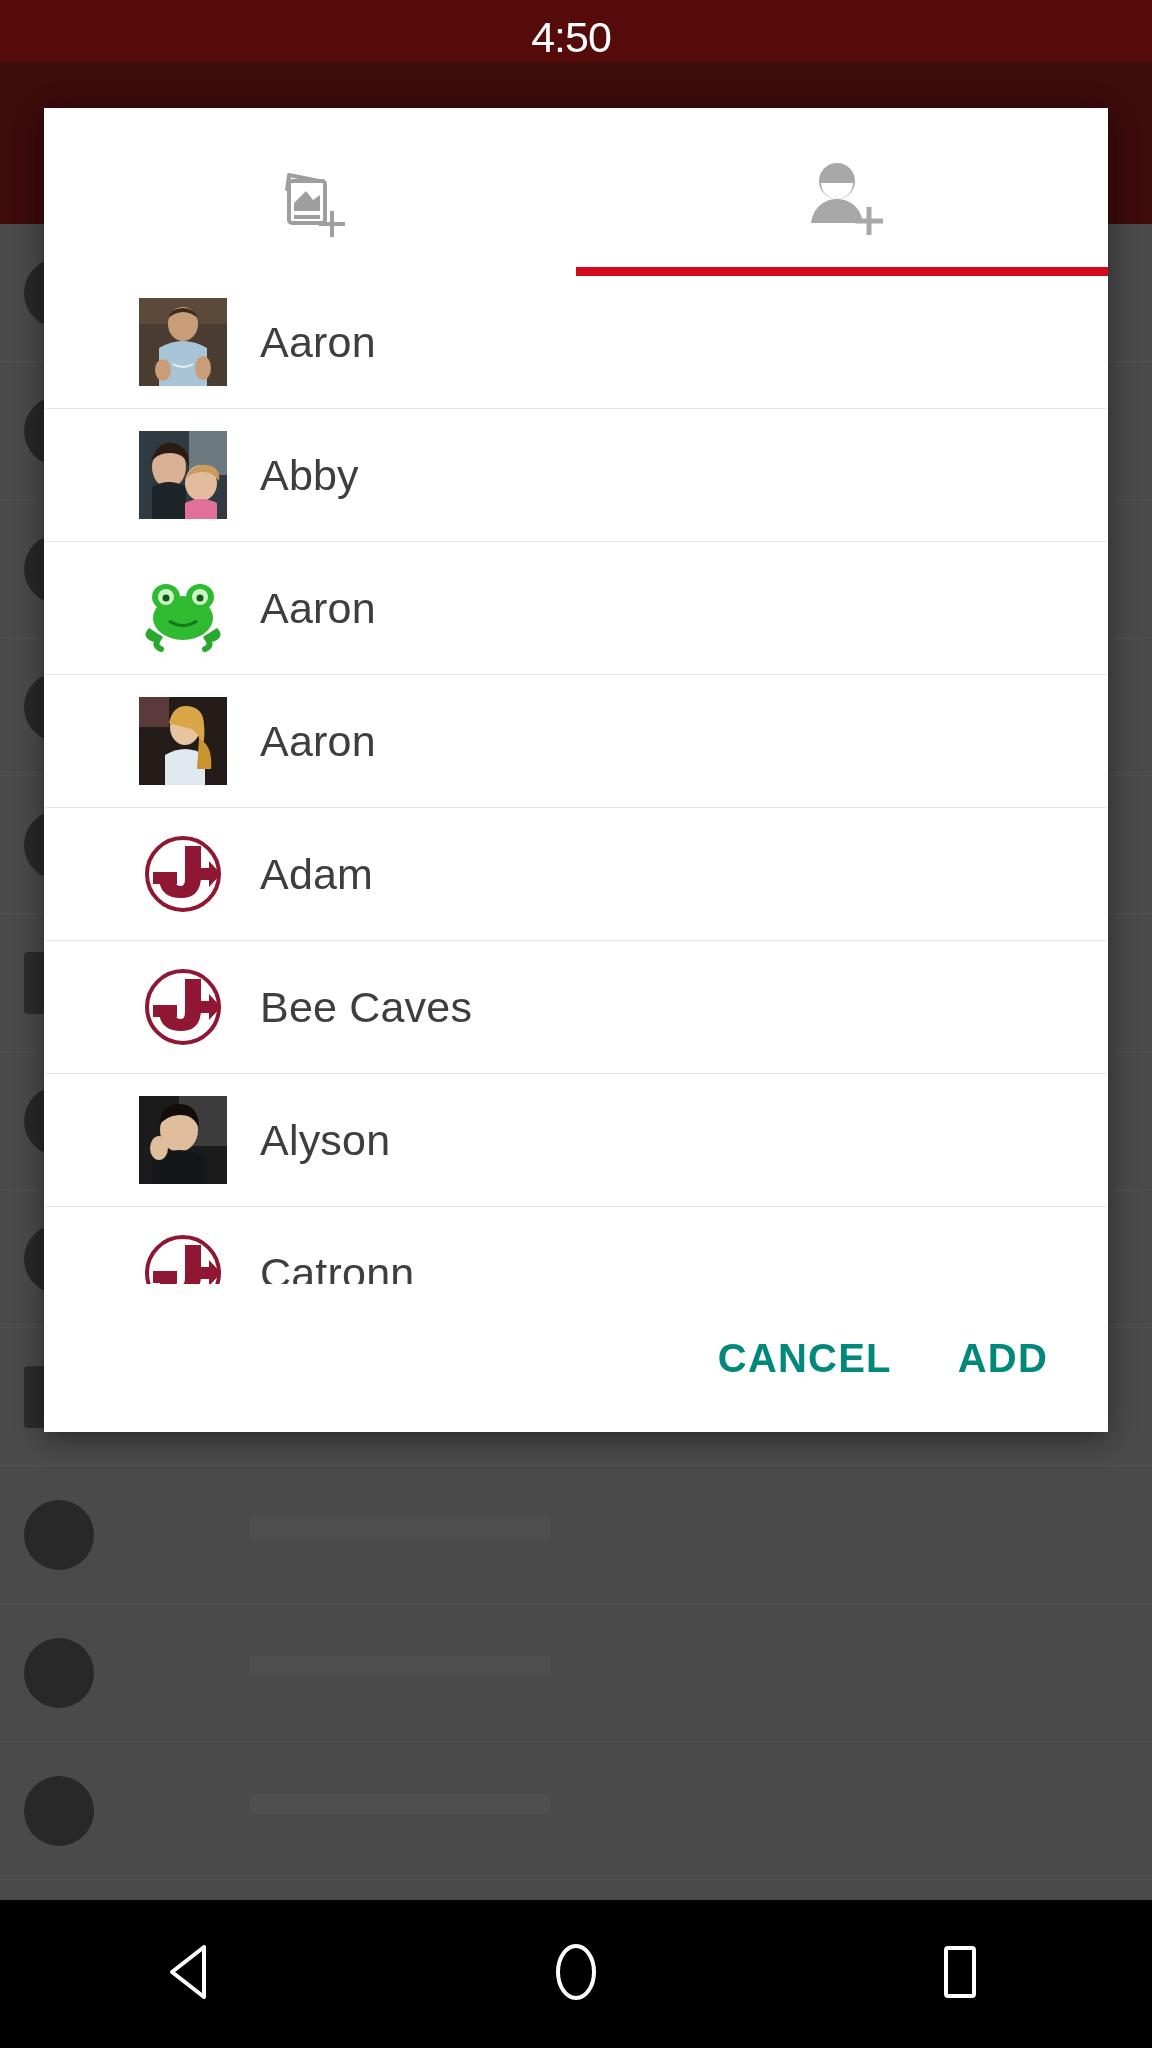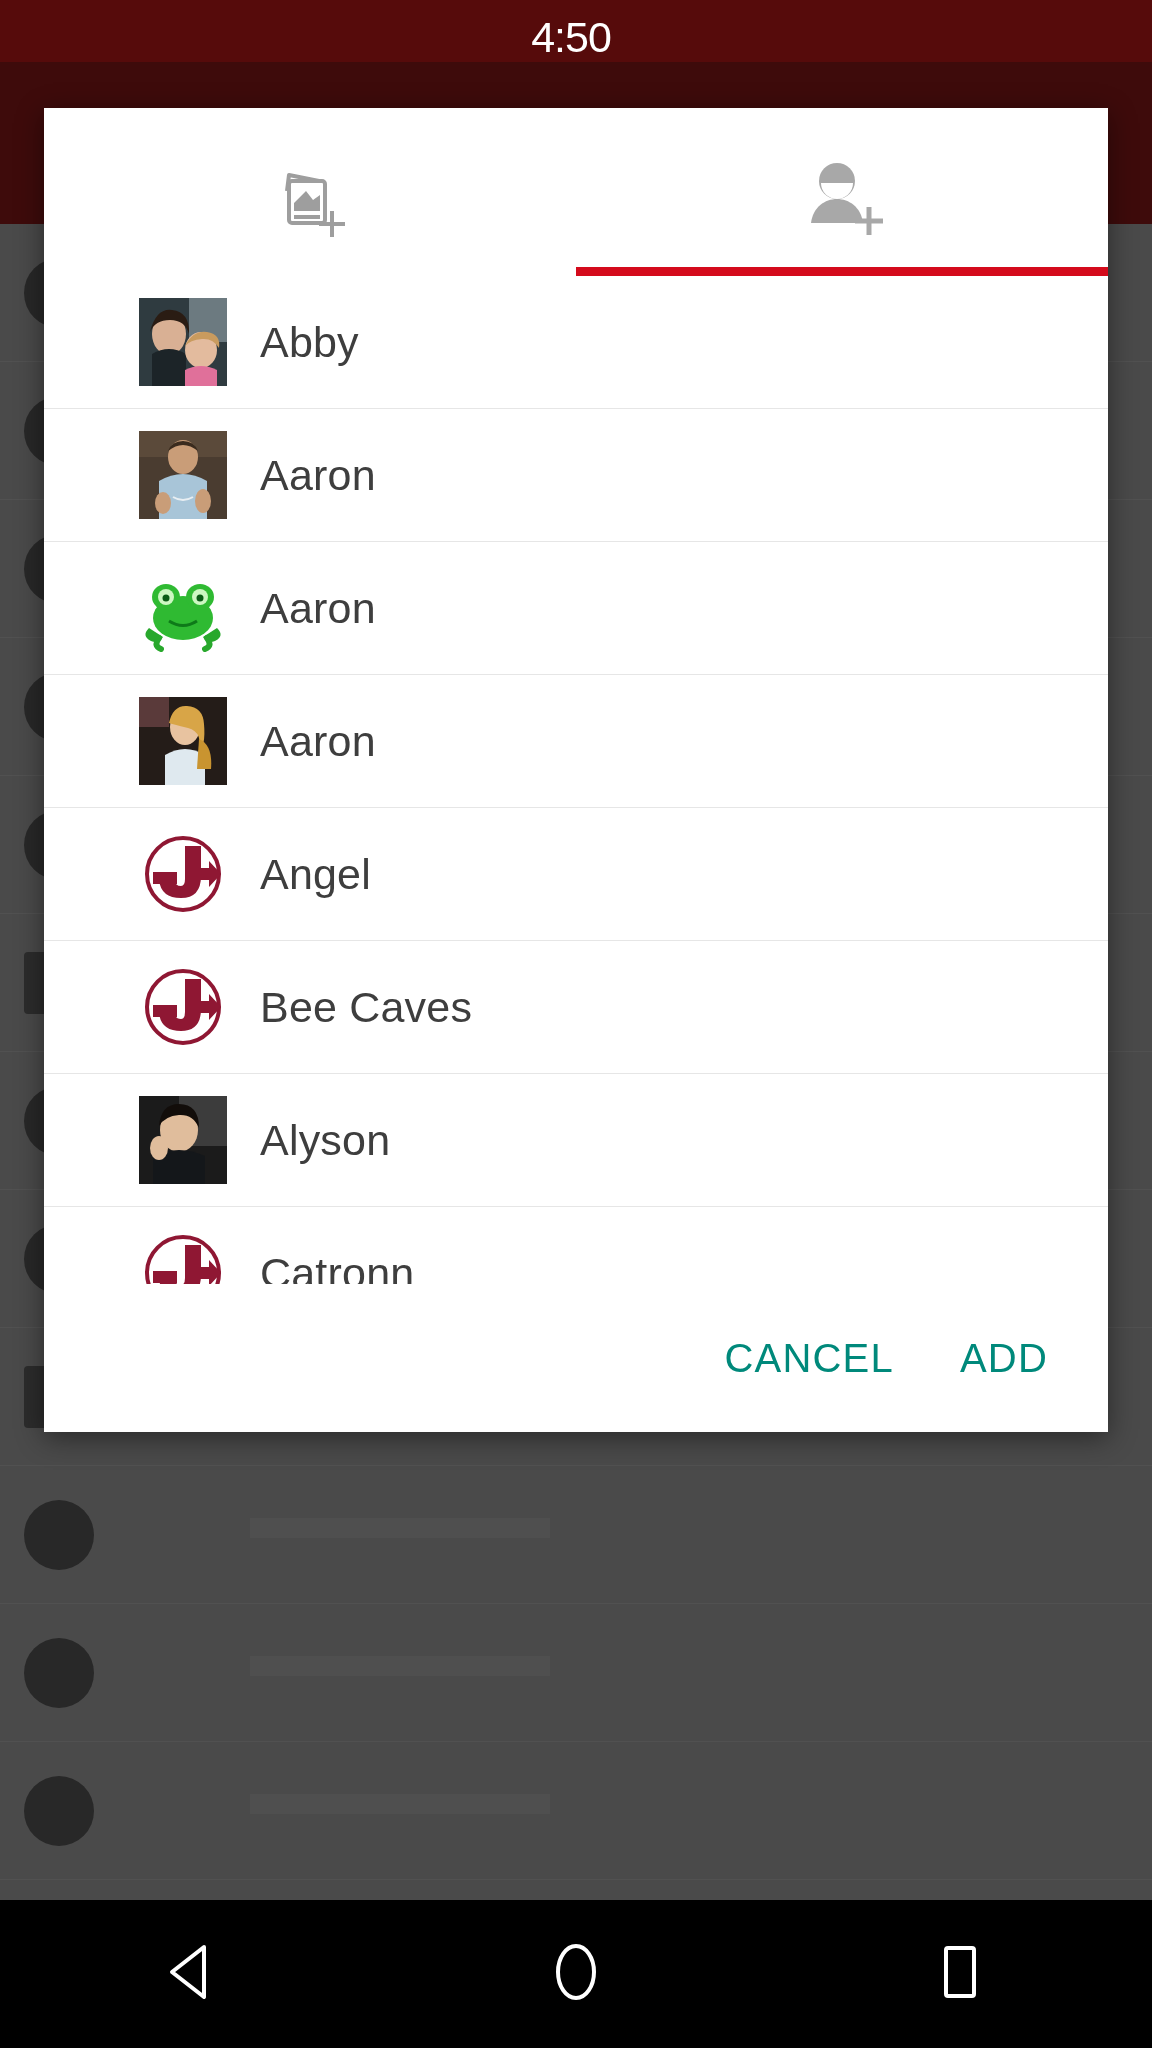--- a/index.html
+++ b/index.html
@@ -93,21 +93,21 @@
     letter-spacing: .2px; white-space: nowrap;
   }
 
   
   .actions {
     height: 148px; flex-shrink: 0; background: #fff;
     display: flex; align-items: center; justify-content: flex-end;
     padding-right: 60px; gap: 66px;
   }
   .action-btn {
-    font-size: 40px; font-weight: 400; color: #00897b;
+    font-size: 40px; font-weight: 700; color: #00897b;
     letter-spacing: 1.2px; background: none; border: none;
     font-family: "Liberation Sans", sans-serif; cursor: pointer;
   }
 
   
   .nav-bar {
     position: absolute; bottom: 0; left: 0; width: 1152px; height: 148px;
     background: #000; display: flex; align-items: center; justify-content: space-around;
   }
   .nav-btn { width: 120px; height: 120px; display: flex; align-items: center; justify-content: center; }
@@ -229,47 +229,47 @@
       </div>
 
       <div class="tab-indicator"></div>
     </div>
 
     <div class="contact-list">
 
       <div class="contact-row">
         <span class="avatar">
           <svg viewBox="0 0 88 88" class="ph">
+            <rect width="88" height="88" fill="#4a3c30"></rect>
+            <rect y="0" width="88" height="26" fill="#5b4a3a"></rect>
+            <ellipse cx="44" cy="26" rx="15" ry="17" fill="#c99d78"></ellipse>
+            <path d="M29 20 q15-12 30 0 q-4-10-15-10 q-11 0-15 10" fill="#3a2b1e"></path>
+            <path d="M20 50 q24-14 48 0 l0 38 l-48 0 Z" fill="#a8c5d8"></path>
+            <ellipse cx="24" cy="72" rx="8" ry="11" fill="#c99d78"></ellipse>
+            <ellipse cx="64" cy="70" rx="8" ry="12" fill="#c99d78"></ellipse>
+            <path d="M34 66 q10 6 20 0" stroke="#e8eef2" stroke-width="2" fill="none"></path>
+          </svg>
+        </span>
+        <span class="contact-name">Aaron</span>
+      </div>
+
+      <div class="contact-row">
+        <span class="avatar">
+          <svg viewBox="0 0 88 88" class="ph">
             <rect width="88" height="88" fill="#2f3b40"></rect>
             <rect x="50" width="38" height="44" fill="#6c7a80"></rect>
             <ellipse cx="30" cy="36" rx="17" ry="21" fill="#d9b094"></ellipse>
             <path d="M11 34 q6-24 22-22 q18 2 17 24 q-4-14-19-14 q-15 0-20 12" fill="#2a1c13"></path>
             <path d="M13 56 q17-10 34 0 l0 32 l-34 0 Z" fill="#1c2428"></path>
             <ellipse cx="62" cy="52" rx="16" ry="18" fill="#e3bb9e"></ellipse>
             <path d="M46 48 q8-16 22-14 q14 2 12 16 q-6-10-17-9 q-12 1-17 7" fill="#c99b5e"></path>
             <path d="M46 72 q16-8 32 0 l0 16 l-32 0 Z" fill="#e0709a"></path>
           </svg>
         </span>
         <span class="contact-name">Abby</span>
-      </div>
-
-      <div class="contact-row">
-        <span class="avatar">
-          <svg viewBox="0 0 88 88" class="ph">
-            <rect width="88" height="88" fill="#4a3c30"></rect>
-            <rect y="0" width="88" height="26" fill="#5b4a3a"></rect>
-            <ellipse cx="44" cy="26" rx="15" ry="17" fill="#c99d78"></ellipse>
-            <path d="M29 20 q15-12 30 0 q-4-10-15-10 q-11 0-15 10" fill="#3a2b1e"></path>
-            <path d="M20 50 q24-14 48 0 l0 38 l-48 0 Z" fill="#a8c5d8"></path>
-            <ellipse cx="24" cy="72" rx="8" ry="11" fill="#c99d78"></ellipse>
-            <ellipse cx="64" cy="70" rx="8" ry="12" fill="#c99d78"></ellipse>
-            <path d="M34 66 q10 6 20 0" stroke="#e8eef2" stroke-width="2" fill="none"></path>
-          </svg>
-        </span>
-        <span class="contact-name">Aaron</span>
       </div>
 
       <div class="contact-row">
         <span class="avatar">
           <svg viewBox="0 0 88 88" class="ph">
             <rect width="88" height="88" fill="#fff"></rect>
             <ellipse cx="44" cy="54" rx="30" ry="22" fill="#2fba32"></ellipse>
             <ellipse cx="27" cy="33" rx="14" ry="13" fill="#2fba32"></ellipse>
             <ellipse cx="61" cy="33" rx="14" ry="13" fill="#2fba32"></ellipse>
             <circle cx="27" cy="33" r="8" fill="#cdf7c2"></circle>
@@ -302,21 +302,21 @@
       <div class="contact-row">
         <span class="avatar">
           <svg viewBox="0 0 88 88" class="ph">
             <rect width="88" height="88" fill="#fff"></rect>
             <circle cx="44" cy="44" r="36" fill="none" stroke="#8f1733" stroke-width="4"></circle>
             <path d="M46 16 L62 16 L62 46 q0 22-20 22 q-20 0-22-18 L36 50 q0 6 6 6 q4 0 4-7 Z" fill="#8f1733"></path>
             <path d="M14 42 L38 42 L38 54 L14 54 Z" fill="#8f1733"></path>
             <path d="M58 38 L70 38 L70 31 L82 44 L70 57 L70 50 L58 50 Z" fill="#8f1733"></path>
           </svg>
         </span>
-        <span class="contact-name">Angel</span>
+        <span class="contact-name">Adam</span>
       </div>
 
       <div class="contact-row">
         <span class="avatar">
           <svg viewBox="0 0 88 88" class="ph">
             <rect width="88" height="88" fill="#fff"></rect>
             <circle cx="44" cy="44" r="36" fill="none" stroke="#8f1733" stroke-width="4"></circle>
             <path d="M46 16 L62 16 L62 46 q0 22-20 22 q-20 0-22-18 L36 50 q0 6 6 6 q4 0 4-7 Z" fill="#8f1733"></path>
             <path d="M14 42 L38 42 L38 54 L14 54 Z" fill="#8f1733"></path>
             <path d="M58 38 L70 38 L70 31 L82 44 L70 57 L70 50 L58 50 Z" fill="#8f1733"></path>

